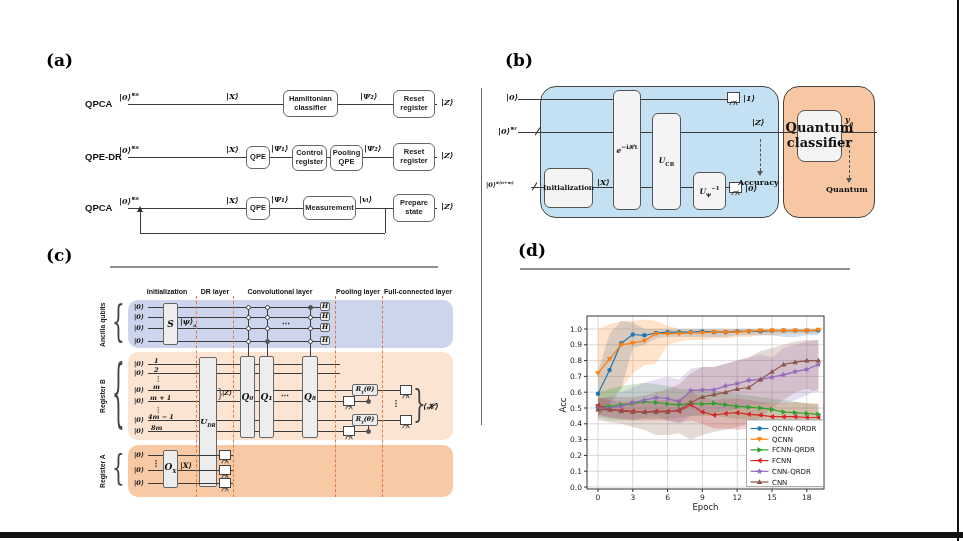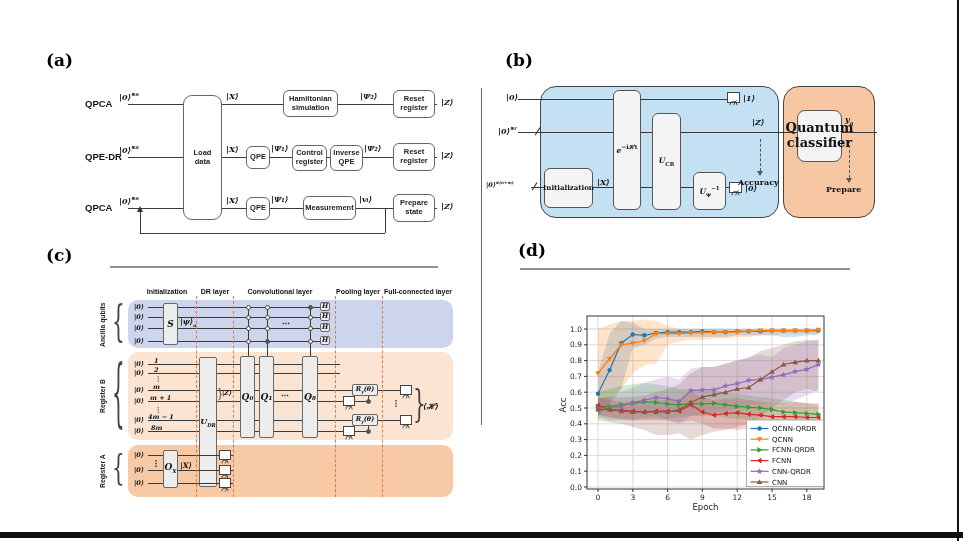--- a/index.html
+++ b/index.html
@@ -56,46 +56,43 @@
 
   <i class="v" style="left:385px;top:208px;height:25px"></i>
   <i class="w" style="left:140px;top:233px;width:245px"></i>
   <i class="v" style="left:140px;top:212px;height:21px"></i>
   <span class="au" style="left:137px;top:206px"></span>
 
   <span class="k" style="left:119px;top:91px"><span>|0⟩</span><sup>⊗n</sup></span>
   <span class="k" style="left:119px;top:144px"><span>|0⟩</span><sup>⊗n</sup></span>
   <span class="k" style="left:119px;top:195px"><span>|0⟩</span><sup>⊗n</sup></span>
 
-  <div class="g" style="left:183px;top:95px;width:39px;height:125px;border-radius:9px">
-      <span>Load data</span>
-    </div>
 
   <span class="k" style="left:226px;top:91px">|X⟩</span>
   <span class="k" style="left:226px;top:144px">|X⟩</span>
   <span class="k" style="left:226px;top:195px">|X⟩</span>
 
   <div class="g" style="left:283px;top:90px;width:55px;height:27px">
-      <span>Hamiltonian simulation</span>
+      <span>Hamiltonian classifier</span>
     </div>
   <span class="k" style="left:360px;top:91px">|Ψ₂⟩</span>
   <div class="g" style="left:393px;top:90px;width:42px;height:28px">
       <span>Reset register</span>
     </div>
   <span class="k" style="left:441px;top:97px">|Z⟩</span>
 
   <div class="g" style="left:246px;top:146px;width:24px;height:23px">
       <span>QPE</span>
     </div>
   <span class="k" style="left:271px;top:143px">|Ψ₁⟩</span>
   <div class="g" style="left:292px;top:145px;width:35px;height:26px">
       <span>Control register</span>
     </div>
   <div class="g" style="left:330px;top:145px;width:33px;height:26px">
-      <span>Inverse QPE</span>
+      <span>Pooling QPE</span>
     </div>
   <span class="k" style="left:364px;top:143px">|Ψ₂⟩</span>
   <div class="g" style="left:393px;top:143px;width:42px;height:28px">
       <span>Reset register</span>
     </div>
   <span class="k" style="left:441px;top:150px">|Z⟩</span>
 
   <div class="g" style="left:246px;top:197px;width:24px;height:23px">
       <span>QPE</span>
     </div>
@@ -152,21 +149,21 @@
   <i class="da" style="left:760px;top:139px;height:32px"></i>
   <span class="ah" style="left:757px;top:171px"></span>
   <span class="k" style="left:738px;top:177px;font-style:normal">Accuracy</span>
 
   <div class="gb" style="left:797px;top:110px;width:45px;height:52px;border-radius:8px;font-size:13px">
       <span>Quantum classifier</span>
     </div>
   <span class="k" style="left:845px;top:114px"><span>y</span><sub>q</sub></span>
   <i class="da" style="left:849px;top:140px;height:38px"></i>
   <span class="ah" style="left:846px;top:178px"></span>
-  <span class="k" style="left:826px;top:184px;font-style:normal">Prepare</span>
+  <span class="k" style="left:826px;top:184px;font-style:normal">Quantum</span>
 
   <div class="tag" style="left:46px;top:245px">(c)</div>
   <div class="hline" style="left:110px;top:266px;width:328px;height:2px"></div>
 
   <div class="hd" style="left:135px;top:288px;width:64px">Initialization</div>
   <div class="hd" style="left:196px;top:288px;width:38px">DR layer</div>
   <div class="hd" style="left:242px;top:288px;width:76px">Convolutional layer</div>
   <div class="hd" style="left:334px;top:288px;width:48px">Pooling layer</div>
   <div class="hd" style="left:381px;top:288px;width:74px">Full-connected layer</div>
 

